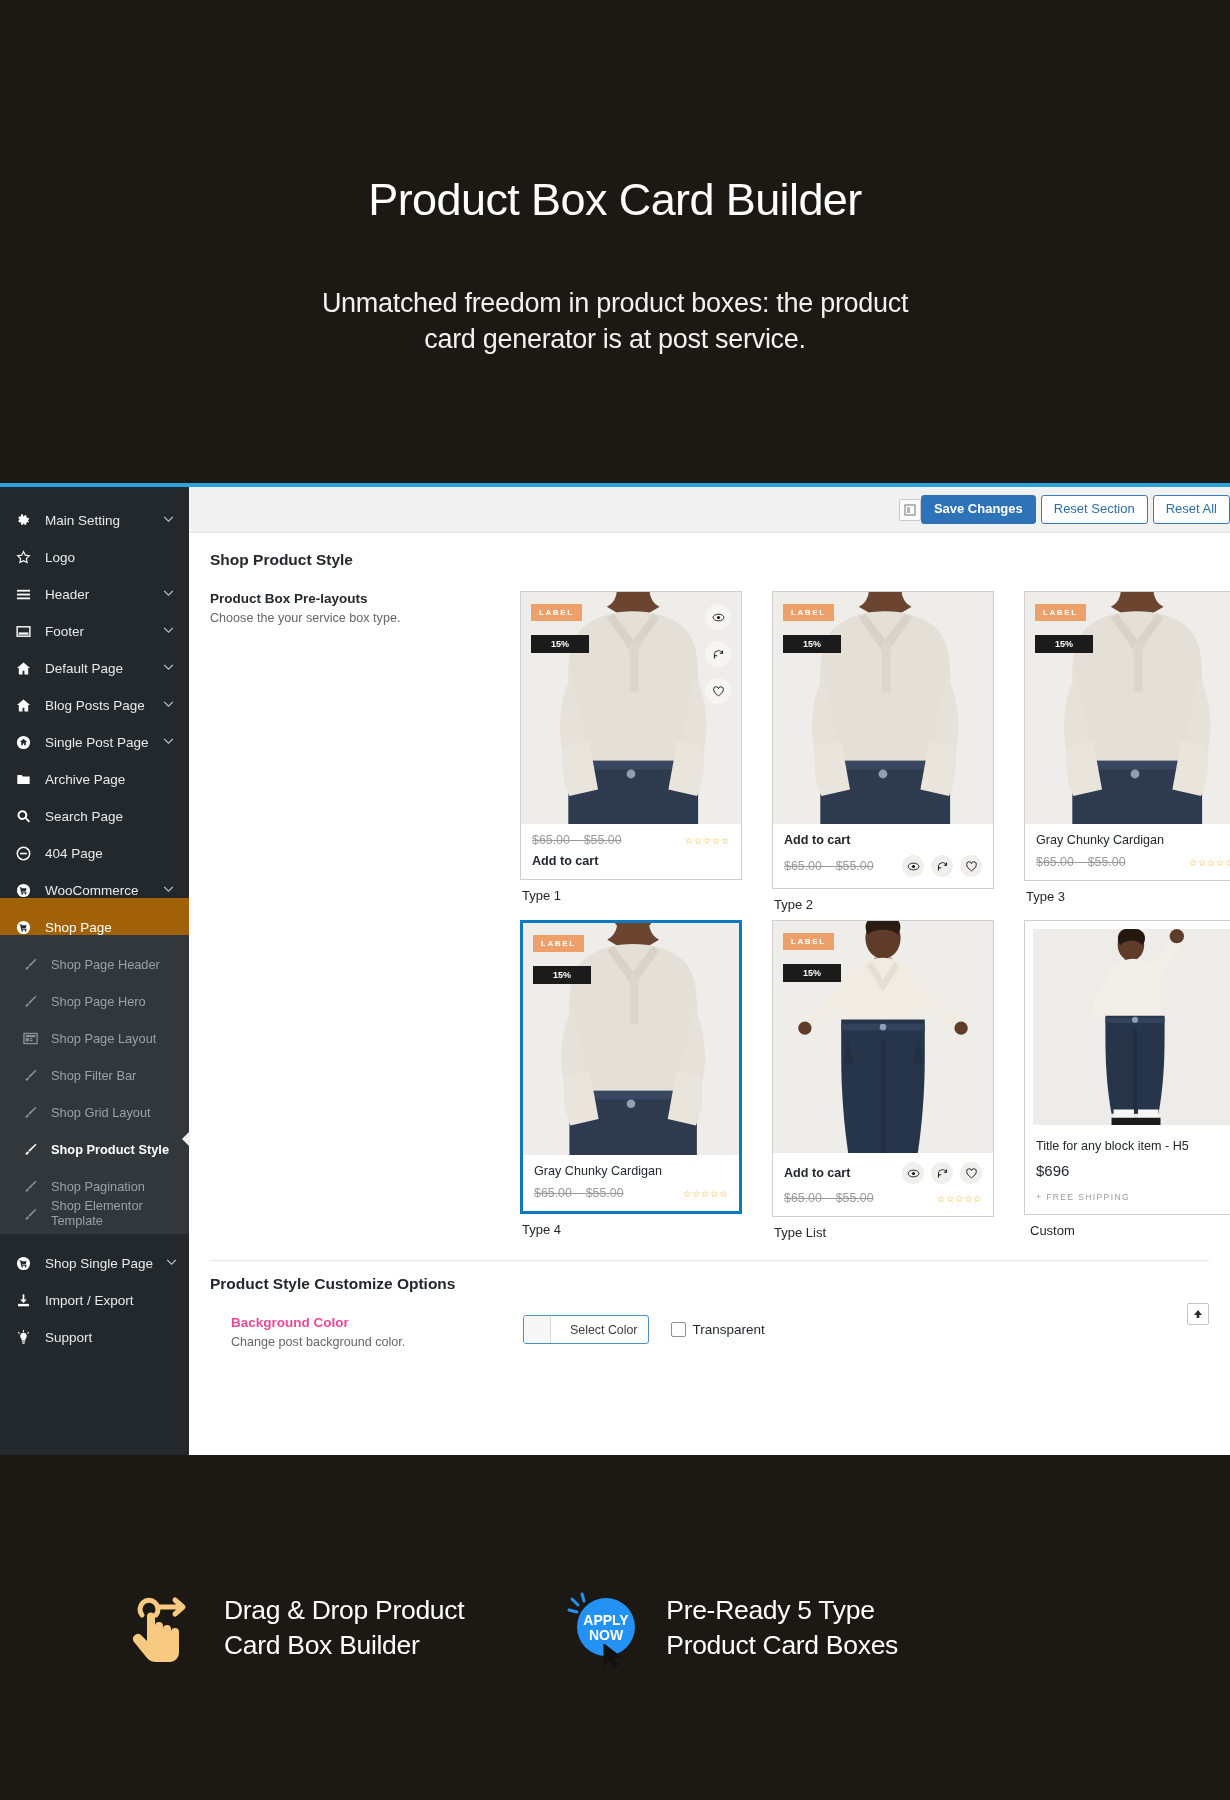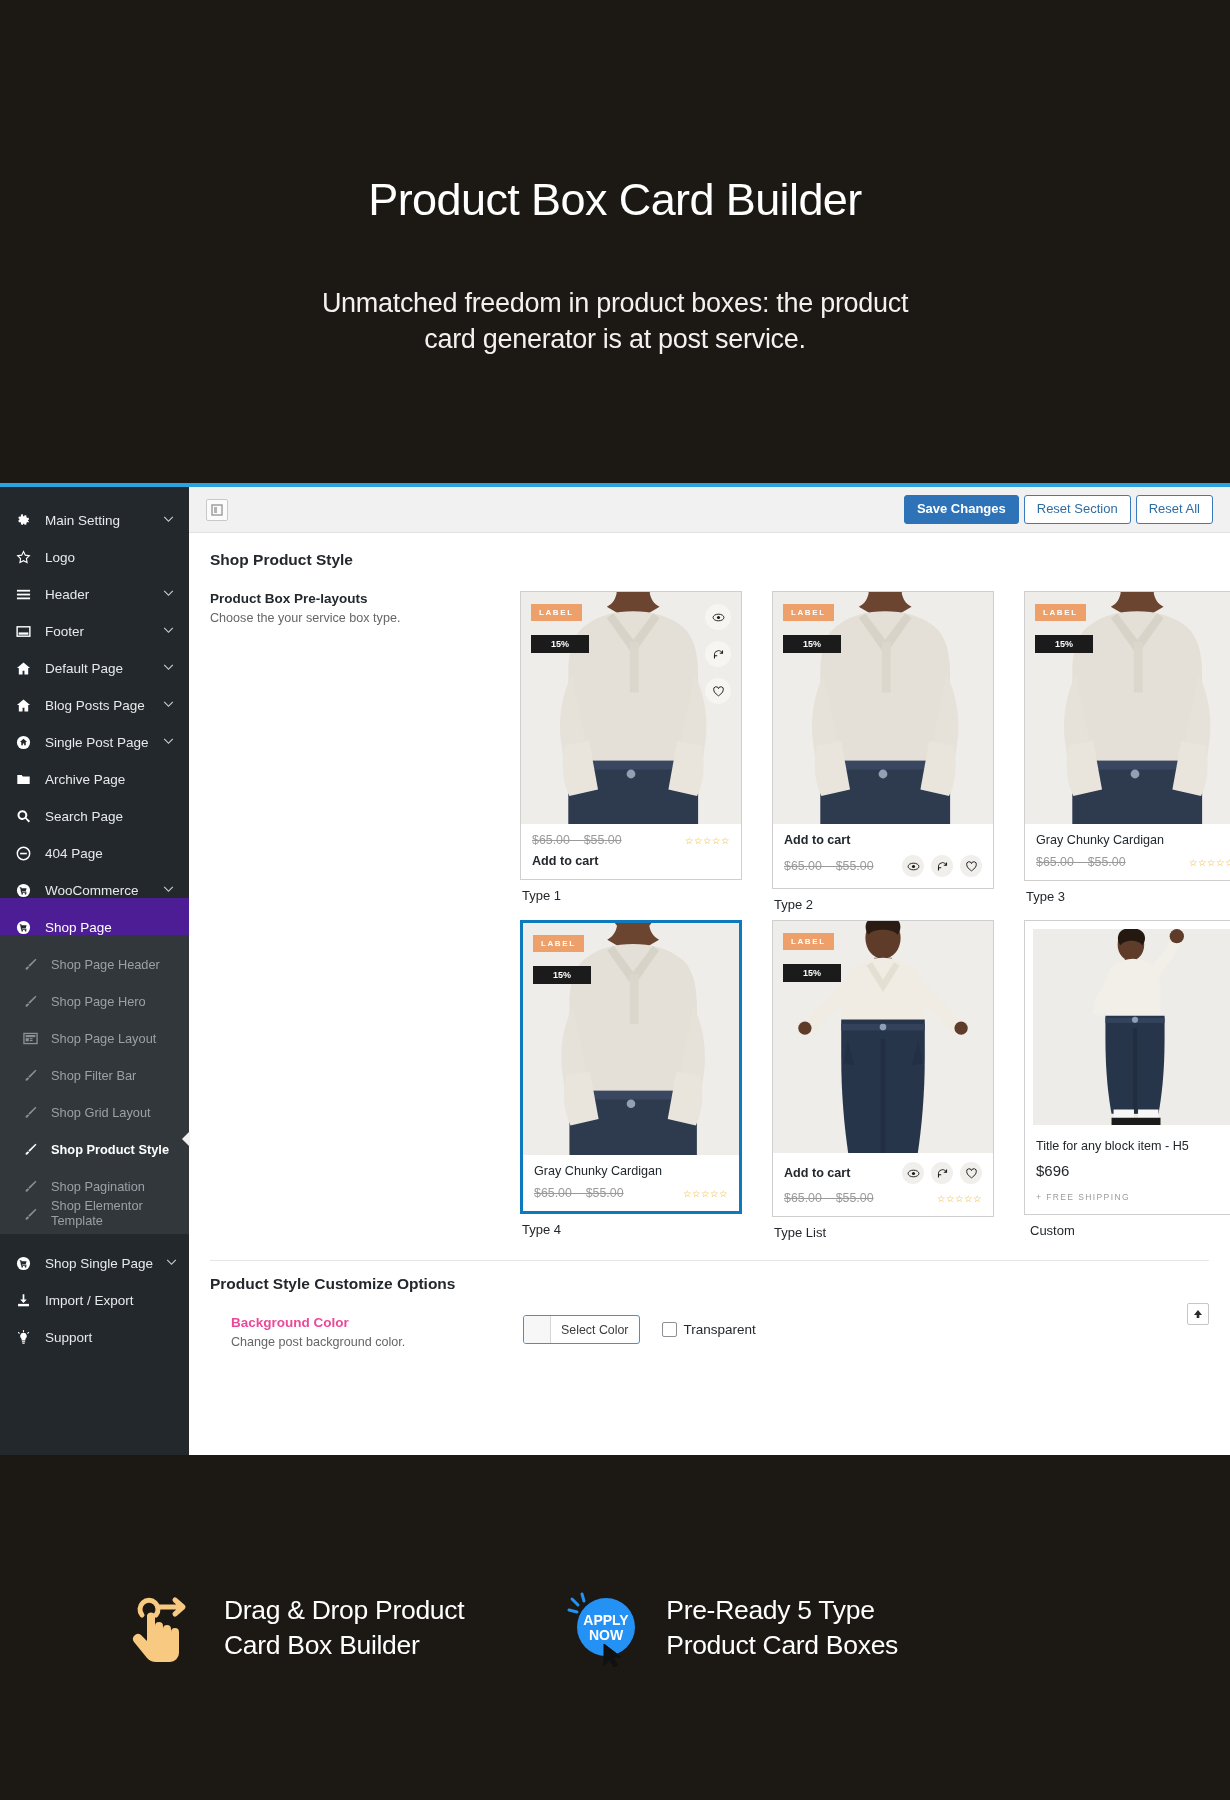--- a/index.html
+++ b/index.html
@@ -49,41 +49,41 @@
   }
   .nav-item .ic svg { display:block; }
   .nav-item .lbl { flex: 1 1 auto; }
   .nav-item .chev { flex: 0 0 14px; opacity: .85; }
   .nav-item.sub {
     background: #32373c; color: #9aa0a6; font-size: 12.8px;
     padding-left: 20px; gap: 11px;
   }
   .nav-item.sub .ic { color: #8b9196; }
   .nav-item.active {
-    background: #4c1d95; color: #ffffff;
+    background: #a16207; color: #ffffff;
   }
   .nav-item.sub.current {
     color: #ffffff; font-weight: bold; position: relative;
   }
   .nav-item.sub.current .ic { color: #ffffff; }
   .nav-item.sub.current::after {
     content: ""; position: absolute; right: -1px; top: 50%;
     transform: translateY(-50%);
     border-top: 8px solid transparent; border-bottom: 8px solid transparent;
     border-right: 8px solid #f1f1f1;
   }
   .nav-item.two-line { height: 40px; line-height: 1.15; align-items: center; }
   .nav-item.two-line .lbl { white-space: normal; }
 
   
   .content { flex: 1 1 auto; background: #ffffff; display: flex; flex-direction: column; min-width: 0; }
   .toolbar {
     height: 46px; background: #f1f1f1; border-bottom: 1px solid #e1e1e1;
-    display: flex; align-items: center; padding: 0 17px;
-    justify-content: space-between;
+    display: flex; align-items: center; padding: 0 0;
+    justify-content: flex-end;
   }
   .expand-btn {
     width: 22px; height: 22px; border: 1px solid #c9c9c9; background: #fbfbfb;
     display: flex; align-items: center; justify-content: center;
     border-radius: 2px;
   }
   .btn-group { display: flex; gap: 5px; }
   .btn {
     font-size: 13px; padding: 5px 12px; border-radius: 3px;
     border: 1px solid #3a7bbf; background: #ffffff; color: #2e6da4;
@@ -155,21 +155,21 @@
     display: flex; align-items: center; justify-content: center; border-radius: 2px;
   }
   .divider { height: 1px; background: #e6e6e6; margin: 20px 21px 0 21px; }
 
   .bgrow { display: flex; align-items: flex-start; padding: 22px 21px 0 42px; }
   .bgrow .lbl-col { width: 292px; flex: 0 0 292px; }
   .bgrow h4 { font-size: 13.5px; color: #ec4899; font-weight: bold; }
   .bgrow p { font-size: 12.6px; color: #666; margin-top: 5px; }
   .color-picker {
     display: flex; align-items: stretch; border: 1px solid #4a90c7;
-    border-radius: 3px; overflow: hidden; height: 29px; background: #fff;
+    border-radius: 3px; overflow: hidden; height: 29px; background: #fff; gap: 9px;
   }
   .swatch { width: 27px; background: #f7f7f7; border-right: 1px solid #d6d6d6; }
   .sel-color { font-size: 12.4px; color: #3c3c3c; padding: 0 10px; display: flex; align-items: center; }
   .transparent-wrap { display: flex; align-items: center; gap: 7px; margin-left: 22px; }
   .cb { width: 15px; height: 15px; border: 1px solid #8c8f94; border-radius: 2px; background: #fff; }
   .tr-lbl { font-size: 13.5px; color: #23282d; }
 
   
   .features {
     position: absolute; left: 0; top: 1455px; width: 1230px; height: 345px;

